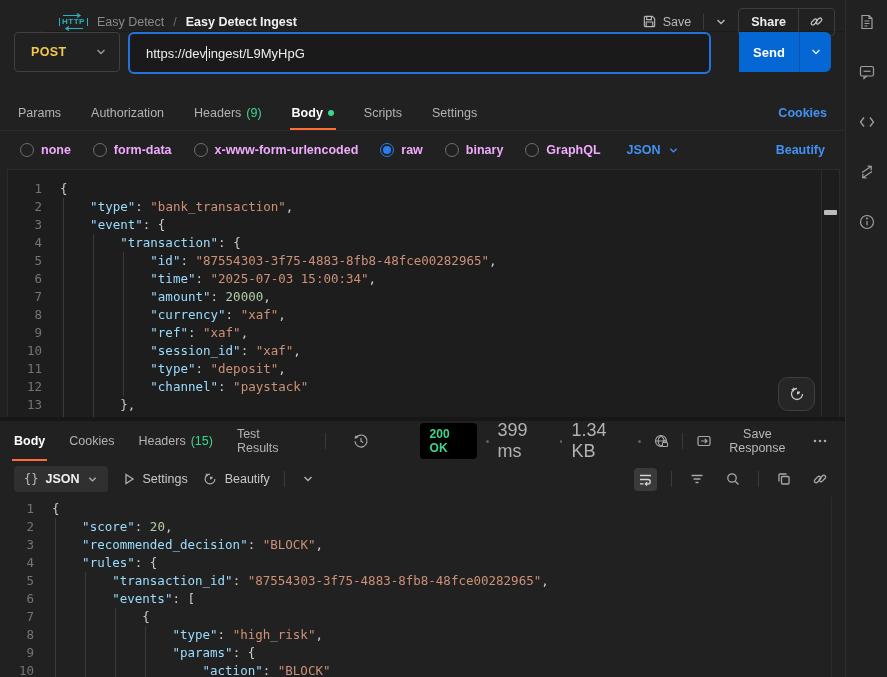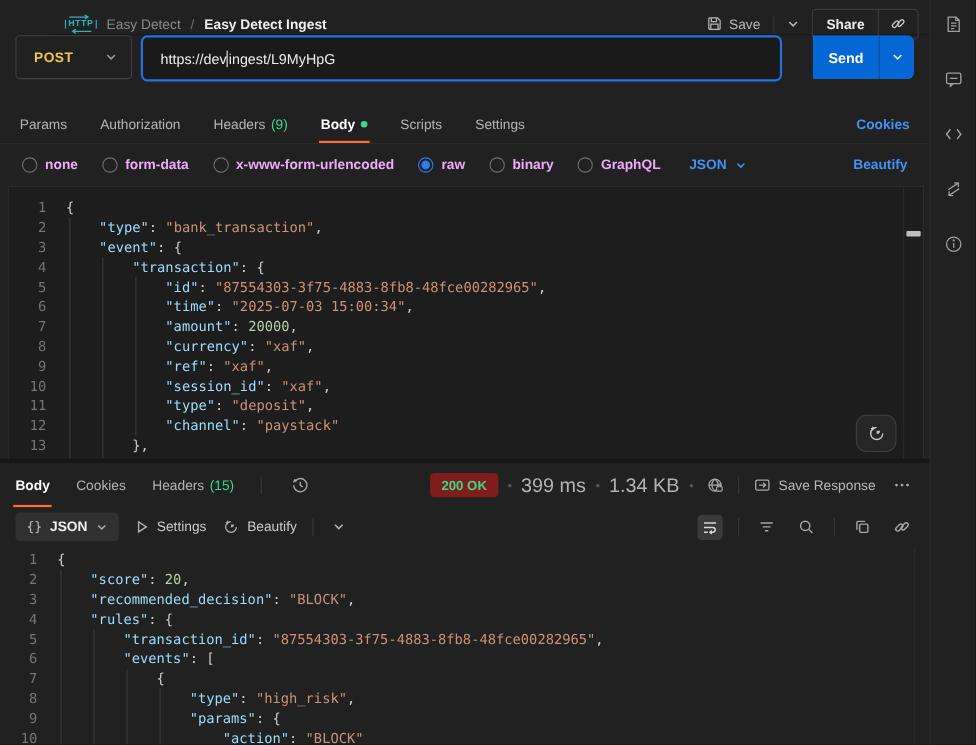--- a/index.html
+++ b/index.html
@@ -80,21 +80,21 @@
   .sb-track { position:absolute; top:0; bottom:0; right:0; width:18px; border-left:1px solid #2c2c2c; }
   .sb-thumb { position:absolute; top:40px; left:2px; width:13px; height:5px; background:#bdbdbd; border-radius:1px; }
   .postbot-btn { position:absolute; right:24px; bottom:6px; width:37px; height:34px; border-radius:10px;
                  background:#262626; border:1px solid #3f3f3f; display:flex; align-items:center; justify-content:center; cursor:pointer; }
 
   
   .divider-h { position:absolute; top:417px; left:0; right:0; height:4px; background:#171717; }
   .resp-tabs { position:absolute; top:421px; left:0; right:0; height:40px; display:flex; align-items:center;
                padding:0 14px; gap:24px; font-size:12.5px; }
   .resp-status { display:flex; align-items:center; gap:9px; }
-  .status-badge { background:#7f1d1d; color:#3dd68c; font-weight:bold; font-size:12px; padding:4px 10px; border-radius:4px; }
+  .status-badge { background:#000000; color:#3dd68c; font-weight:bold; font-size:12px; padding:4px 10px; border-radius:4px; }
   .sep-dot { width:3px; height:3px; border-radius:50%; background:#5e5e5e; }
   .meta { color:#b3b3b3; font-size:18px; }
   .icon-btn { background:none; border:none; padding:3px; display:flex; align-items:center; justify-content:center; cursor:pointer; border-radius:4px; }
   .icon-btn.active-bg { background:#3a3a3a; }
 
   .resp-toolbar { position:absolute; top:461px; left:0; right:0; height:36px; display:flex; align-items:center; padding:0 14px; gap:14px; }
   .json-pill { display:flex; align-items:center; gap:7px; background:#303030; border:none; border-radius:4px;
                height:26px; padding:0 10px; cursor:pointer; font-family:inherit; }
   .json-pill .braces { color:#bdbdbd; font-family:"DejaVu Sans Mono",monospace; font-size:12px; }
   .json-pill .lbl { color:#f0f0f0; font-weight:bold; font-size:12.5px; }
@@ -278,20 +278,23 @@
     <nav class="resp-tabs">
       <span class="tab active" style="height:40px;">
           <span>Body</span>
         </span>
       <span class="tab" style="height:40px;">
           <span>Cookies</span>
         </span>
       <span class="tab" style="height:40px;">
           <span>Headers</span>
           <span class="count">(15)</span>
+        </span>
+      <span class="tab" style="height:40px;">
+          <span>Test Results</span>
         </span>
       <span class="vdiv"></span>
       <button class="icon-btn">
         <svg class="ic" width="16" height="16" viewBox="0 0 16 16" fill="none" stroke="#a8a8a8" stroke-width="1.2">
           <path d="M2.7 5.2 a6 6 0 1 1 -.7 3"></path>
             <path d="M2 5.6 l.8 -2.4 2.3 1"></path>
             <path d="M8 5 v3.2 l2.2 1.4"></path>
         </svg>
       </button>
       <span class="tabs-spacer"></span>

